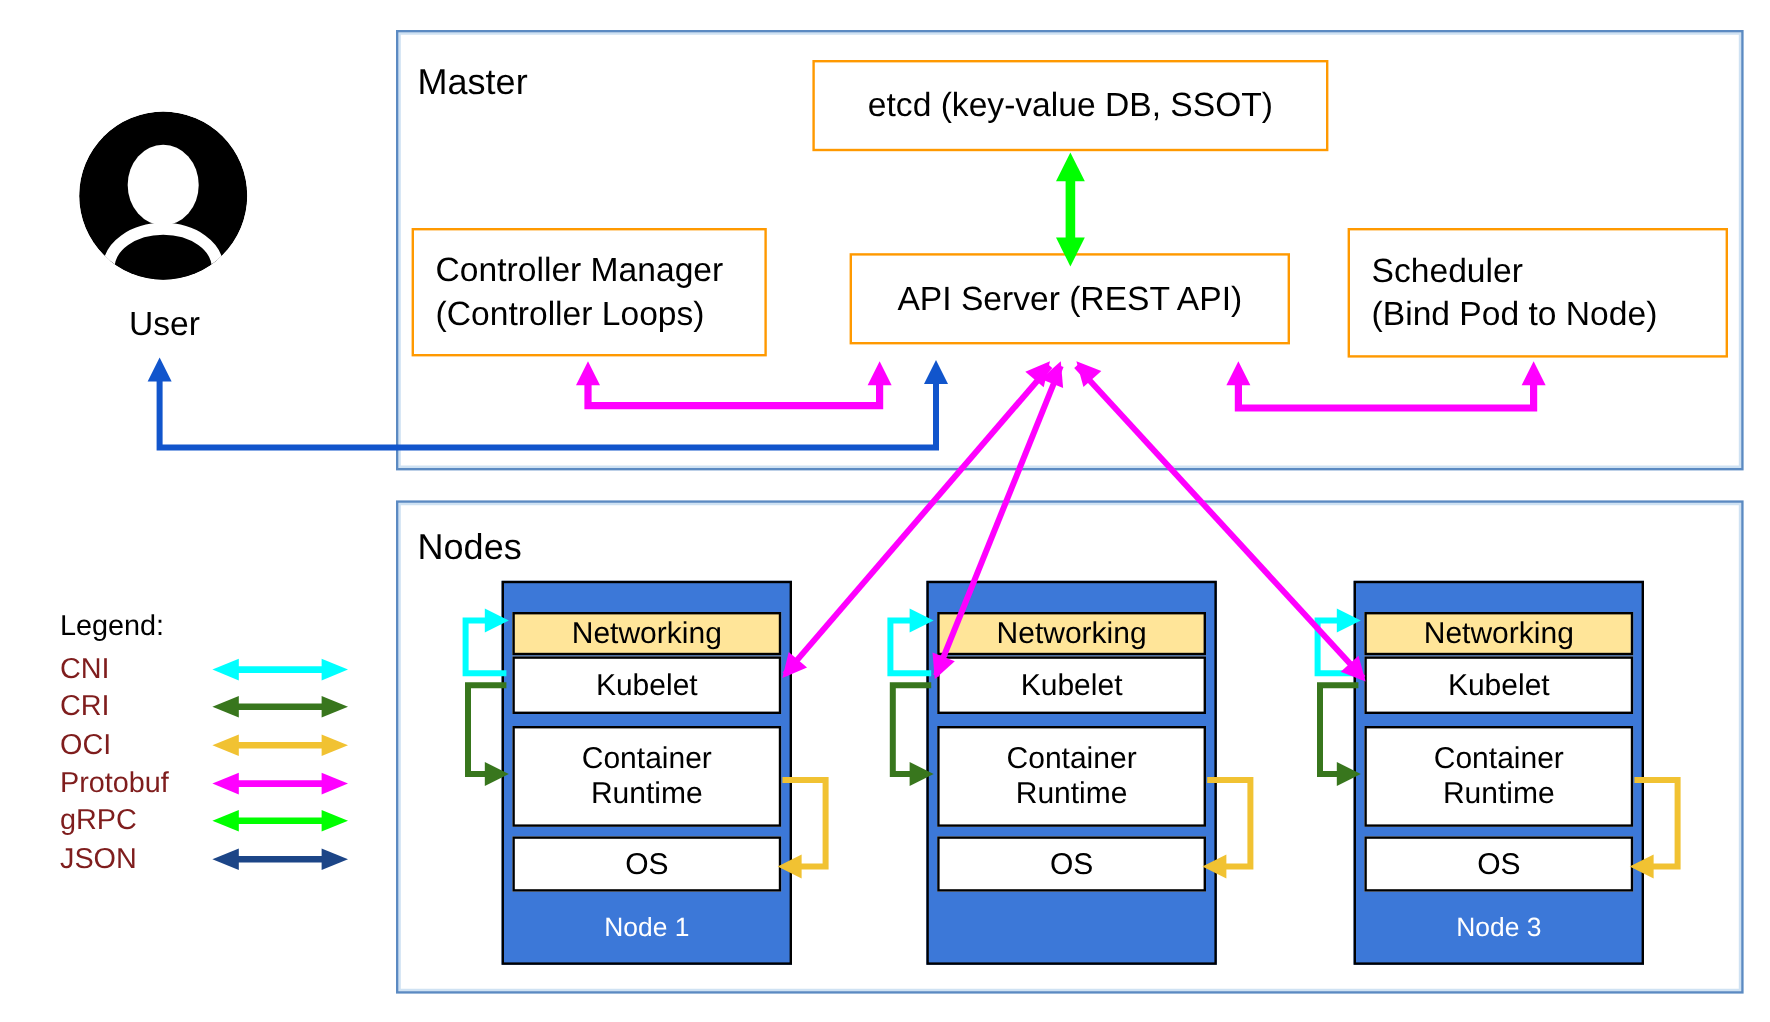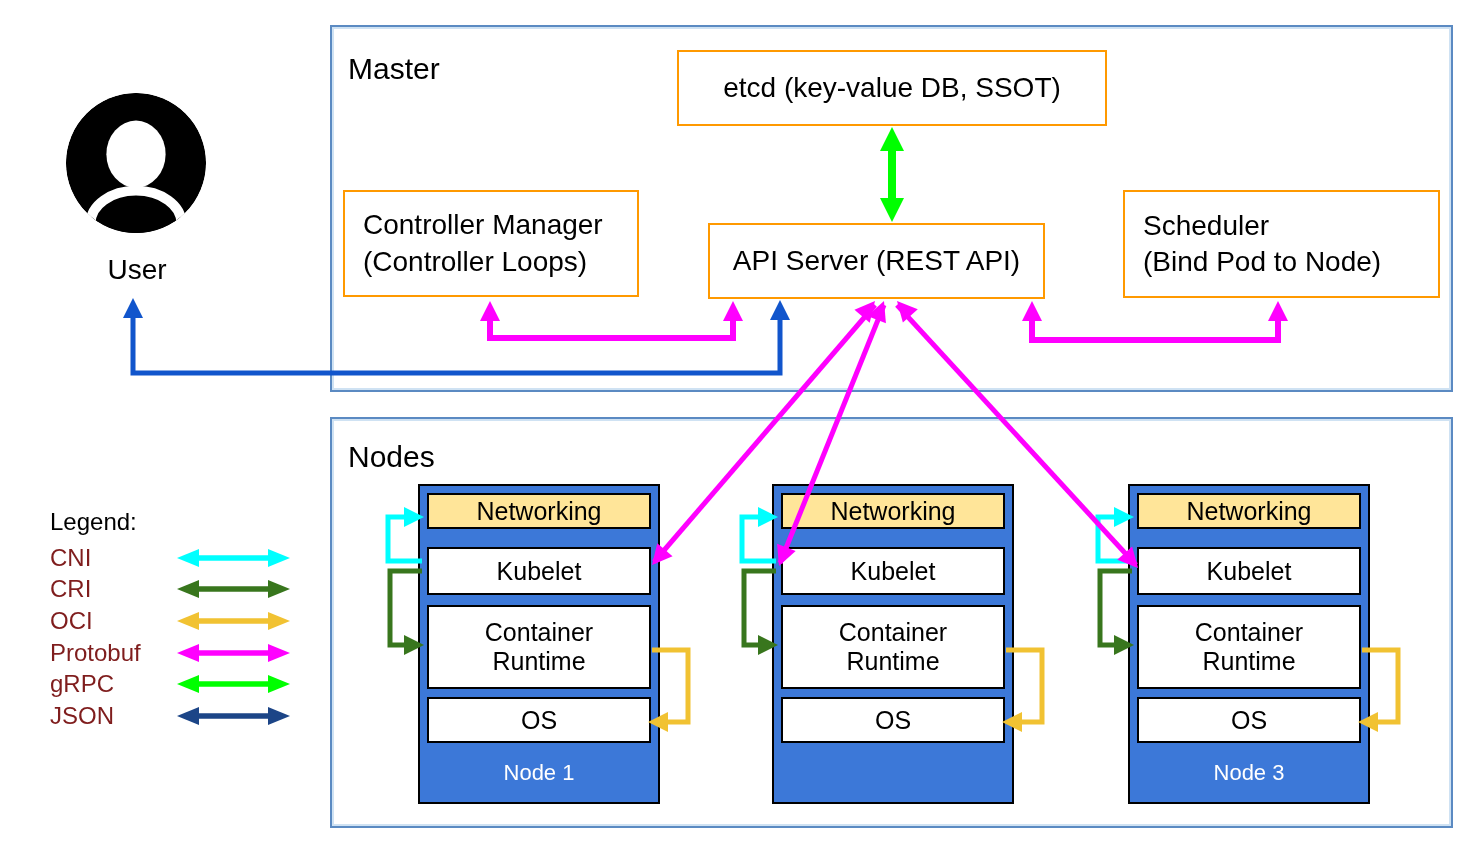--- a/index.html
+++ b/index.html
@@ -70,21 +70,21 @@
     border: 2px solid #000000;
     background: #ffffff;
     display: flex;
     align-items: center;
     justify-content: center;
     text-align: center;
     font-size: 25px;
     color: #000;
     line-height: 1.15;
   }
-  .layer.l-networking { top: 7px;  height: 36px; background: #ffe599; }
+  .layer.l-networking { top: 24px;  height: 36px; background: #ffe599; }
   .layer.l-kubelet    { top: 61px; height: 48px; }
   .layer.l-cr         { top: 119px; height: 84px; }
   .layer.l-cr span    { display: inline-block; max-width: 150px; }
   .layer.l-os         { top: 211px; height: 46px; }
   .node-name {
     position: absolute;
     left: 0; right: 0; top: 268px; height: 38px;
     line-height: 38px;
     text-align: center;
     color: #ffffff;
@@ -136,21 +136,21 @@
     <span>etcd (key-value DB, SSOT)</span>
   </div>
 
   <div class="obox left-align" style="left: 343px; top: 190px; width: 296px; height: 107px; border-color: rgb(255, 153, 0);">
     <span>
       <span>Controller Manager</span><br>
       <span>(Controller Loops)</span>
     </span>
   </div>
 
-  <div class="obox" style="left: 708px; top: 223px; width: 337px; height: 76px; border-color: rgb(255, 153, 0);">
+  <div class="obox" style="left: 708px; top: 211px; width: 367px; height: 76px; border-color: rgb(255, 153, 0);">
     <span>API Server (REST API)</span>
   </div>
 
   <div class="obox left-align" style="left: 1123px; top: 190px; width: 317px; height: 108px; border-color: rgb(255, 153, 0);">
     <span>
       <span>Scheduler</span><br>
       <span>(Bind Pod to Node)</span>
     </span>
   </div>
 

